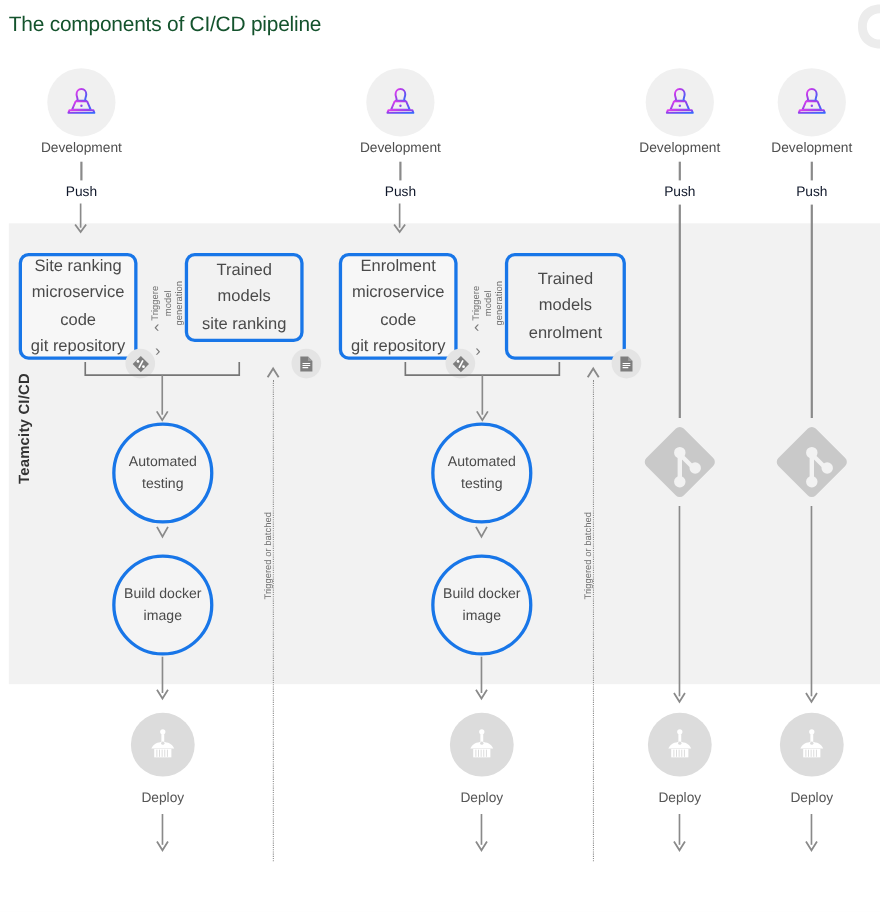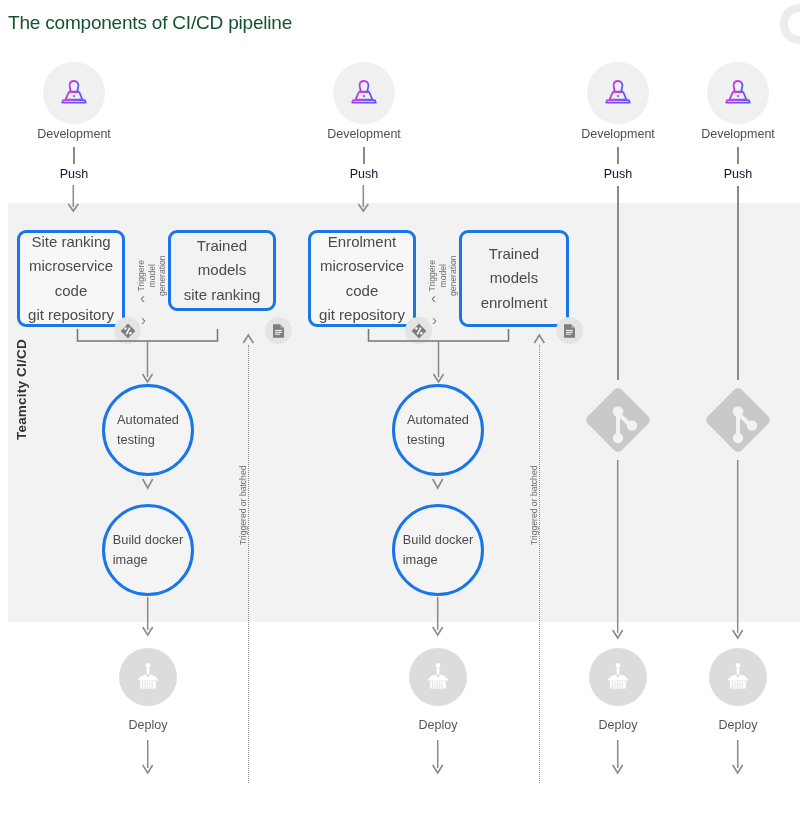--- a/index.html
+++ b/index.html
@@ -81,21 +81,21 @@
   }
   .bbox.trans{ background:transparent; }
 
   
   .bcircle{
     position:absolute;
     width:92px; height:92px; border-radius:50%;
     border:3px solid #1876e8;
     background:#f4f4f4;
     display:flex; align-items:center; justify-content:center;
-    text-align:left;
+    text-align:center;
     font-size:12.8px; line-height:1.6; color:#4a4a4a;
   }
 
   
   .badge{
     position:absolute; width:27px; height:27px; border-radius:50%;
     background:#e4e4e4;
     display:flex; align-items:center; justify-content:center;
   }
 

